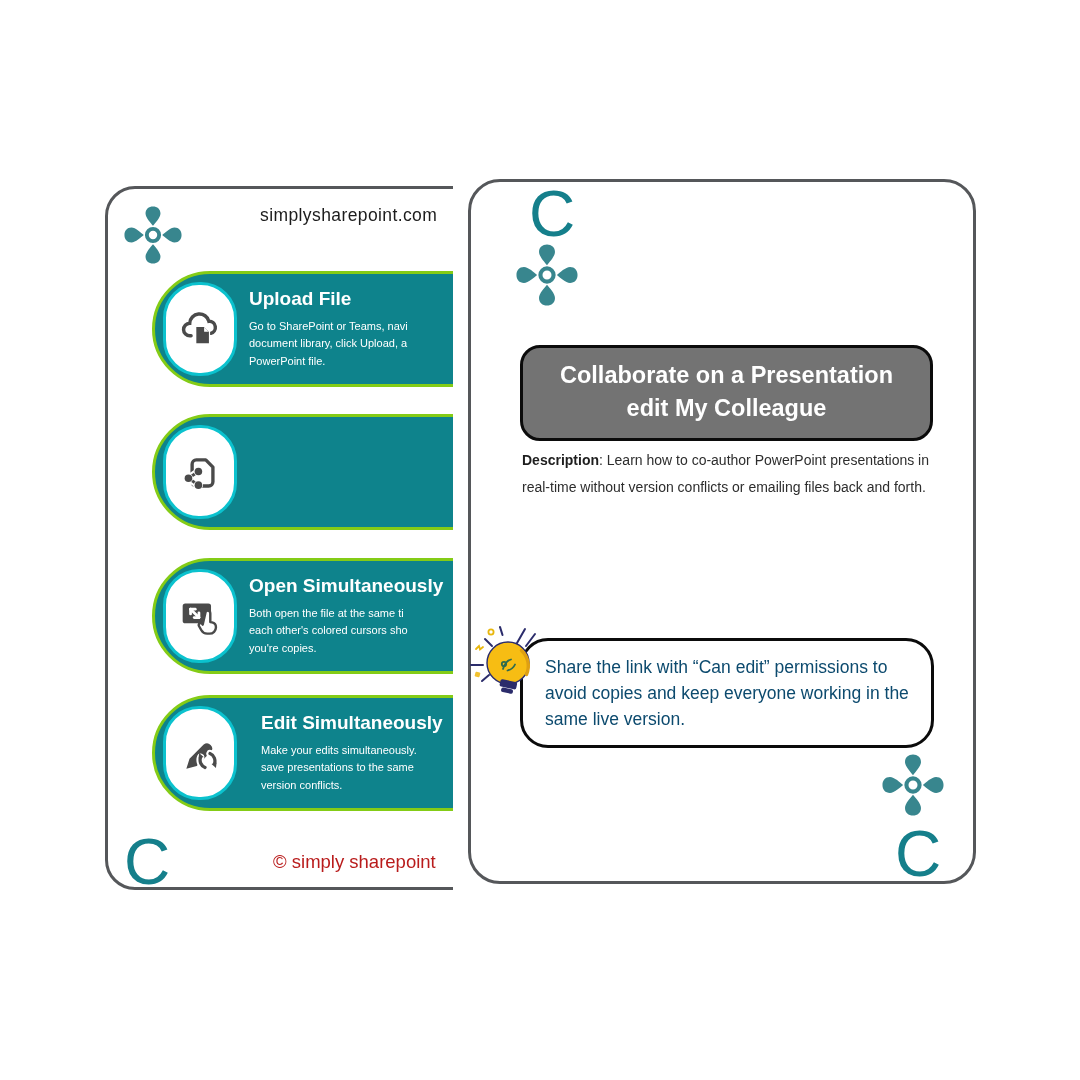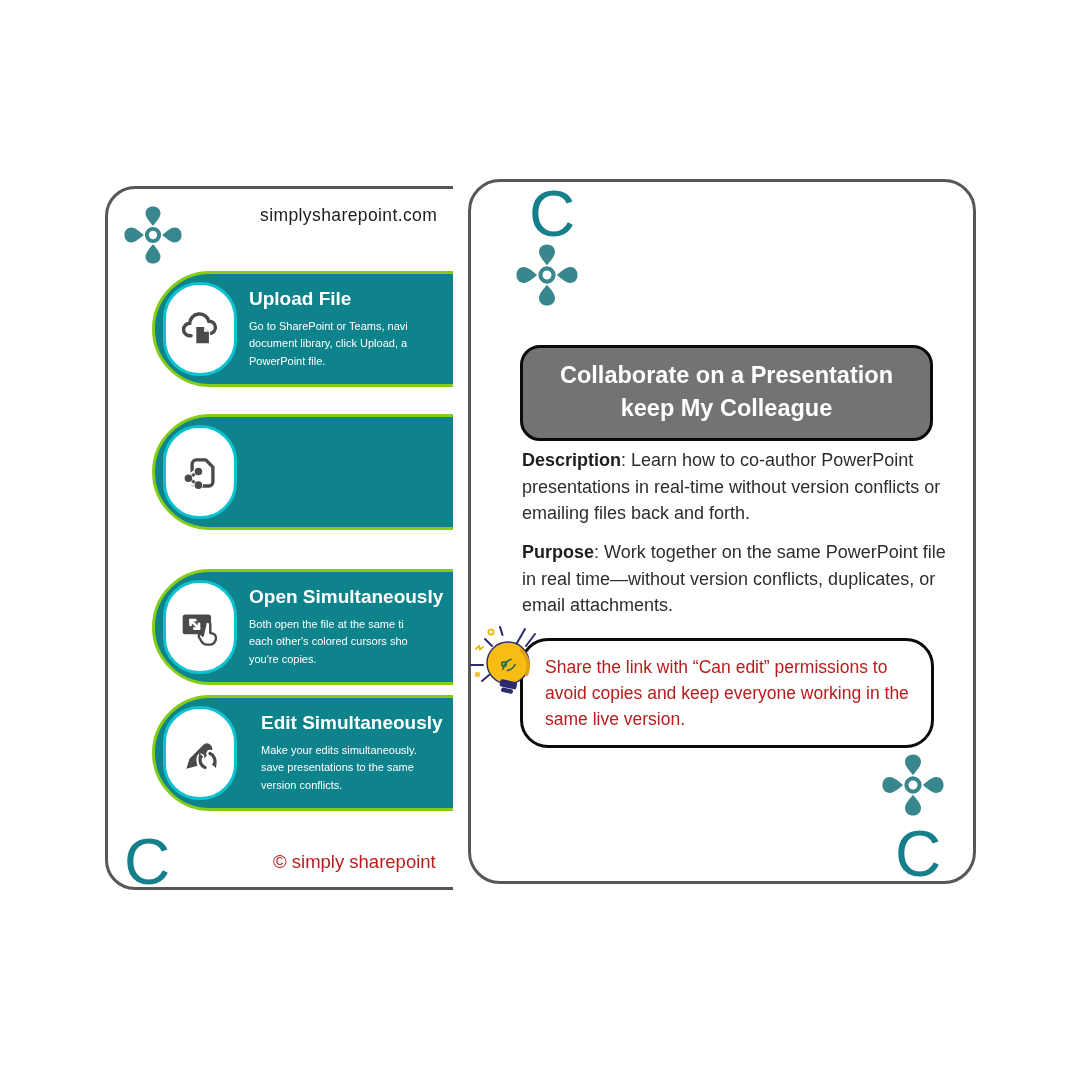--- a/index.html
+++ b/index.html
@@ -23,26 +23,26 @@
   .c-mono{position:absolute;font-size:64px;line-height:.9;color:#157f8b;font-weight:400;}
   .left-footer{position:absolute;left:165px;top:662px;font-size:18.5px;color:#b91c1c;white-space:nowrap;}
 
   
   .right-card{position:absolute;left:468px;top:179px;width:508px;height:705px;box-sizing:border-box;
               background:#fff;border:3.5px solid #55575a;border-radius:32px;z-index:3;}
   .title-box{position:absolute;left:49px;top:163px;width:413px;box-sizing:border-box;
              background:#737373;border:3.5px solid #0b0b0b;border-radius:20px;
              padding:11px 6px 13px;text-align:center;}
   .title-line{font-size:23.5px;font-weight:bold;color:#fff;line-height:33px;}
-  .para{position:absolute;left:51px;width:426px;font-size:18px;line-height:26.5px;color:#2d2d2d;}
+  .para{position:absolute;left:51px;width:426px;font-size:14px;line-height:26.5px;color:#2d2d2d;}
   .para b{color:#1e1e1e;}
   .tip-box{position:absolute;left:49px;top:456px;width:414px;box-sizing:border-box;
            background:#fff;border:3.5px solid #0b0b0b;border-radius:28px;
            padding:13px 6px 13px 22px;z-index:1;}
-  .tip-text{font-size:17.5px;line-height:26px;color:#b91c1c;}
+  .tip-text{font-size:17.5px;line-height:26px;color:#0c4a6e;}
   .bulb{position:absolute;left:-2px;top:440px;z-index:2;}
 </style>
 </head>
 <body>
 
 <div class="canvas">
 
   <div class="left-clip">
     <div class="left-card">
 
@@ -90,21 +90,21 @@
             </g>
             <g fill="#4a4a4a" stroke="#fff" stroke-width="1.6" paint-order="stroke">
               <circle cx="9" cy="26" r="3.6"></circle>
                 <circle cx="18.5" cy="19.5" r="3.6"></circle>
                 <circle cx="18.5" cy="32.5" r="3.6"></circle>
             </g>
           </svg>
         </div>
       </div>
 
-      <div class="pill" style="top:380px;">
+      <div class="pill" style="top:369px;">
         <div class="capsule">
           <svg width="42" height="42" viewBox="0 0 40 40">
             <rect x="3.5" y="8" width="27" height="19" rx="2.5" fill="#4a4a4a"></rect>
             <g stroke="#ffffff" stroke-width="2.6" stroke-linecap="round">
               <line x1="11" y1="13.5" x2="19" y2="21.5"></line>
               <line x1="11" y1="13.5" x2="11" y2="18"></line>
                 <line x1="11" y1="13.5" x2="15.5" y2="13.5"></line>
               <line x1="19" y1="21.5" x2="19" y2="17"></line>
                 <line x1="19" y1="21.5" x2="14.5" y2="21.5"></line>
             </g>
@@ -159,30 +159,27 @@
           <path transform="rotate(90)" d="M0,-10.5 C-2.5,-13.5 -8.5,-20 -8.5,-24.5 C-8.5,-29.5 -4.8,-32.5 0,-32.5 C4.8,-32.5 8.5,-29.5 8.5,-24.5 C8.5,-20 2.5,-13.5 0,-10.5 Z"></path>
           <path transform="rotate(180)" d="M0,-10.5 C-2.5,-13.5 -8.5,-20 -8.5,-24.5 C-8.5,-29.5 -4.8,-32.5 0,-32.5 C4.8,-32.5 8.5,-29.5 8.5,-24.5 C8.5,-20 2.5,-13.5 0,-10.5 Z"></path>
           <path transform="rotate(270)" d="M0,-10.5 C-2.5,-13.5 -8.5,-20 -8.5,-24.5 C-8.5,-29.5 -4.8,-32.5 0,-32.5 C4.8,-32.5 8.5,-29.5 8.5,-24.5 C8.5,-20 2.5,-13.5 0,-10.5 Z"></path>
         </g>
         <circle r="7" fill="none" stroke="#38868e" stroke-width="4.4"></circle>
       </svg>
     </div>
 
     <div class="title-box">
       <div class="title-line">Collaborate on a Presentation</div>
-      <div class="title-line">keep My Colleague</div>
+      <div class="title-line">edit My Colleague</div>
     </div>
 
     <div class="para" style="top:265px;">
       <b>Description</b><span>: Learn how to co-author PowerPoint presentations in real-time without version conflicts or emailing files back and forth.</span>
     </div>
 
-    <div class="para" style="top:357px;">
-      <b>Purpose</b><span>: Work together on the same PowerPoint file in real time—without version conflicts, duplicates, or email attachments.</span>
-    </div>
 
     <div class="tip-box">
       <div class="tip-text">Share the link with “Can edit” permissions to avoid copies and keep everyone working in the same live version.</div>
     </div>
 
     <div class="bulb">
       <svg width="82" height="86" viewBox="0 0 82 86">
         <g stroke="#2b2c6b" stroke-width="2" stroke-linecap="round">
           <line x1="2" y1="43" x2="14" y2="43"></line>
           <line x1="16" y1="17" x2="23" y2="24"></line>

